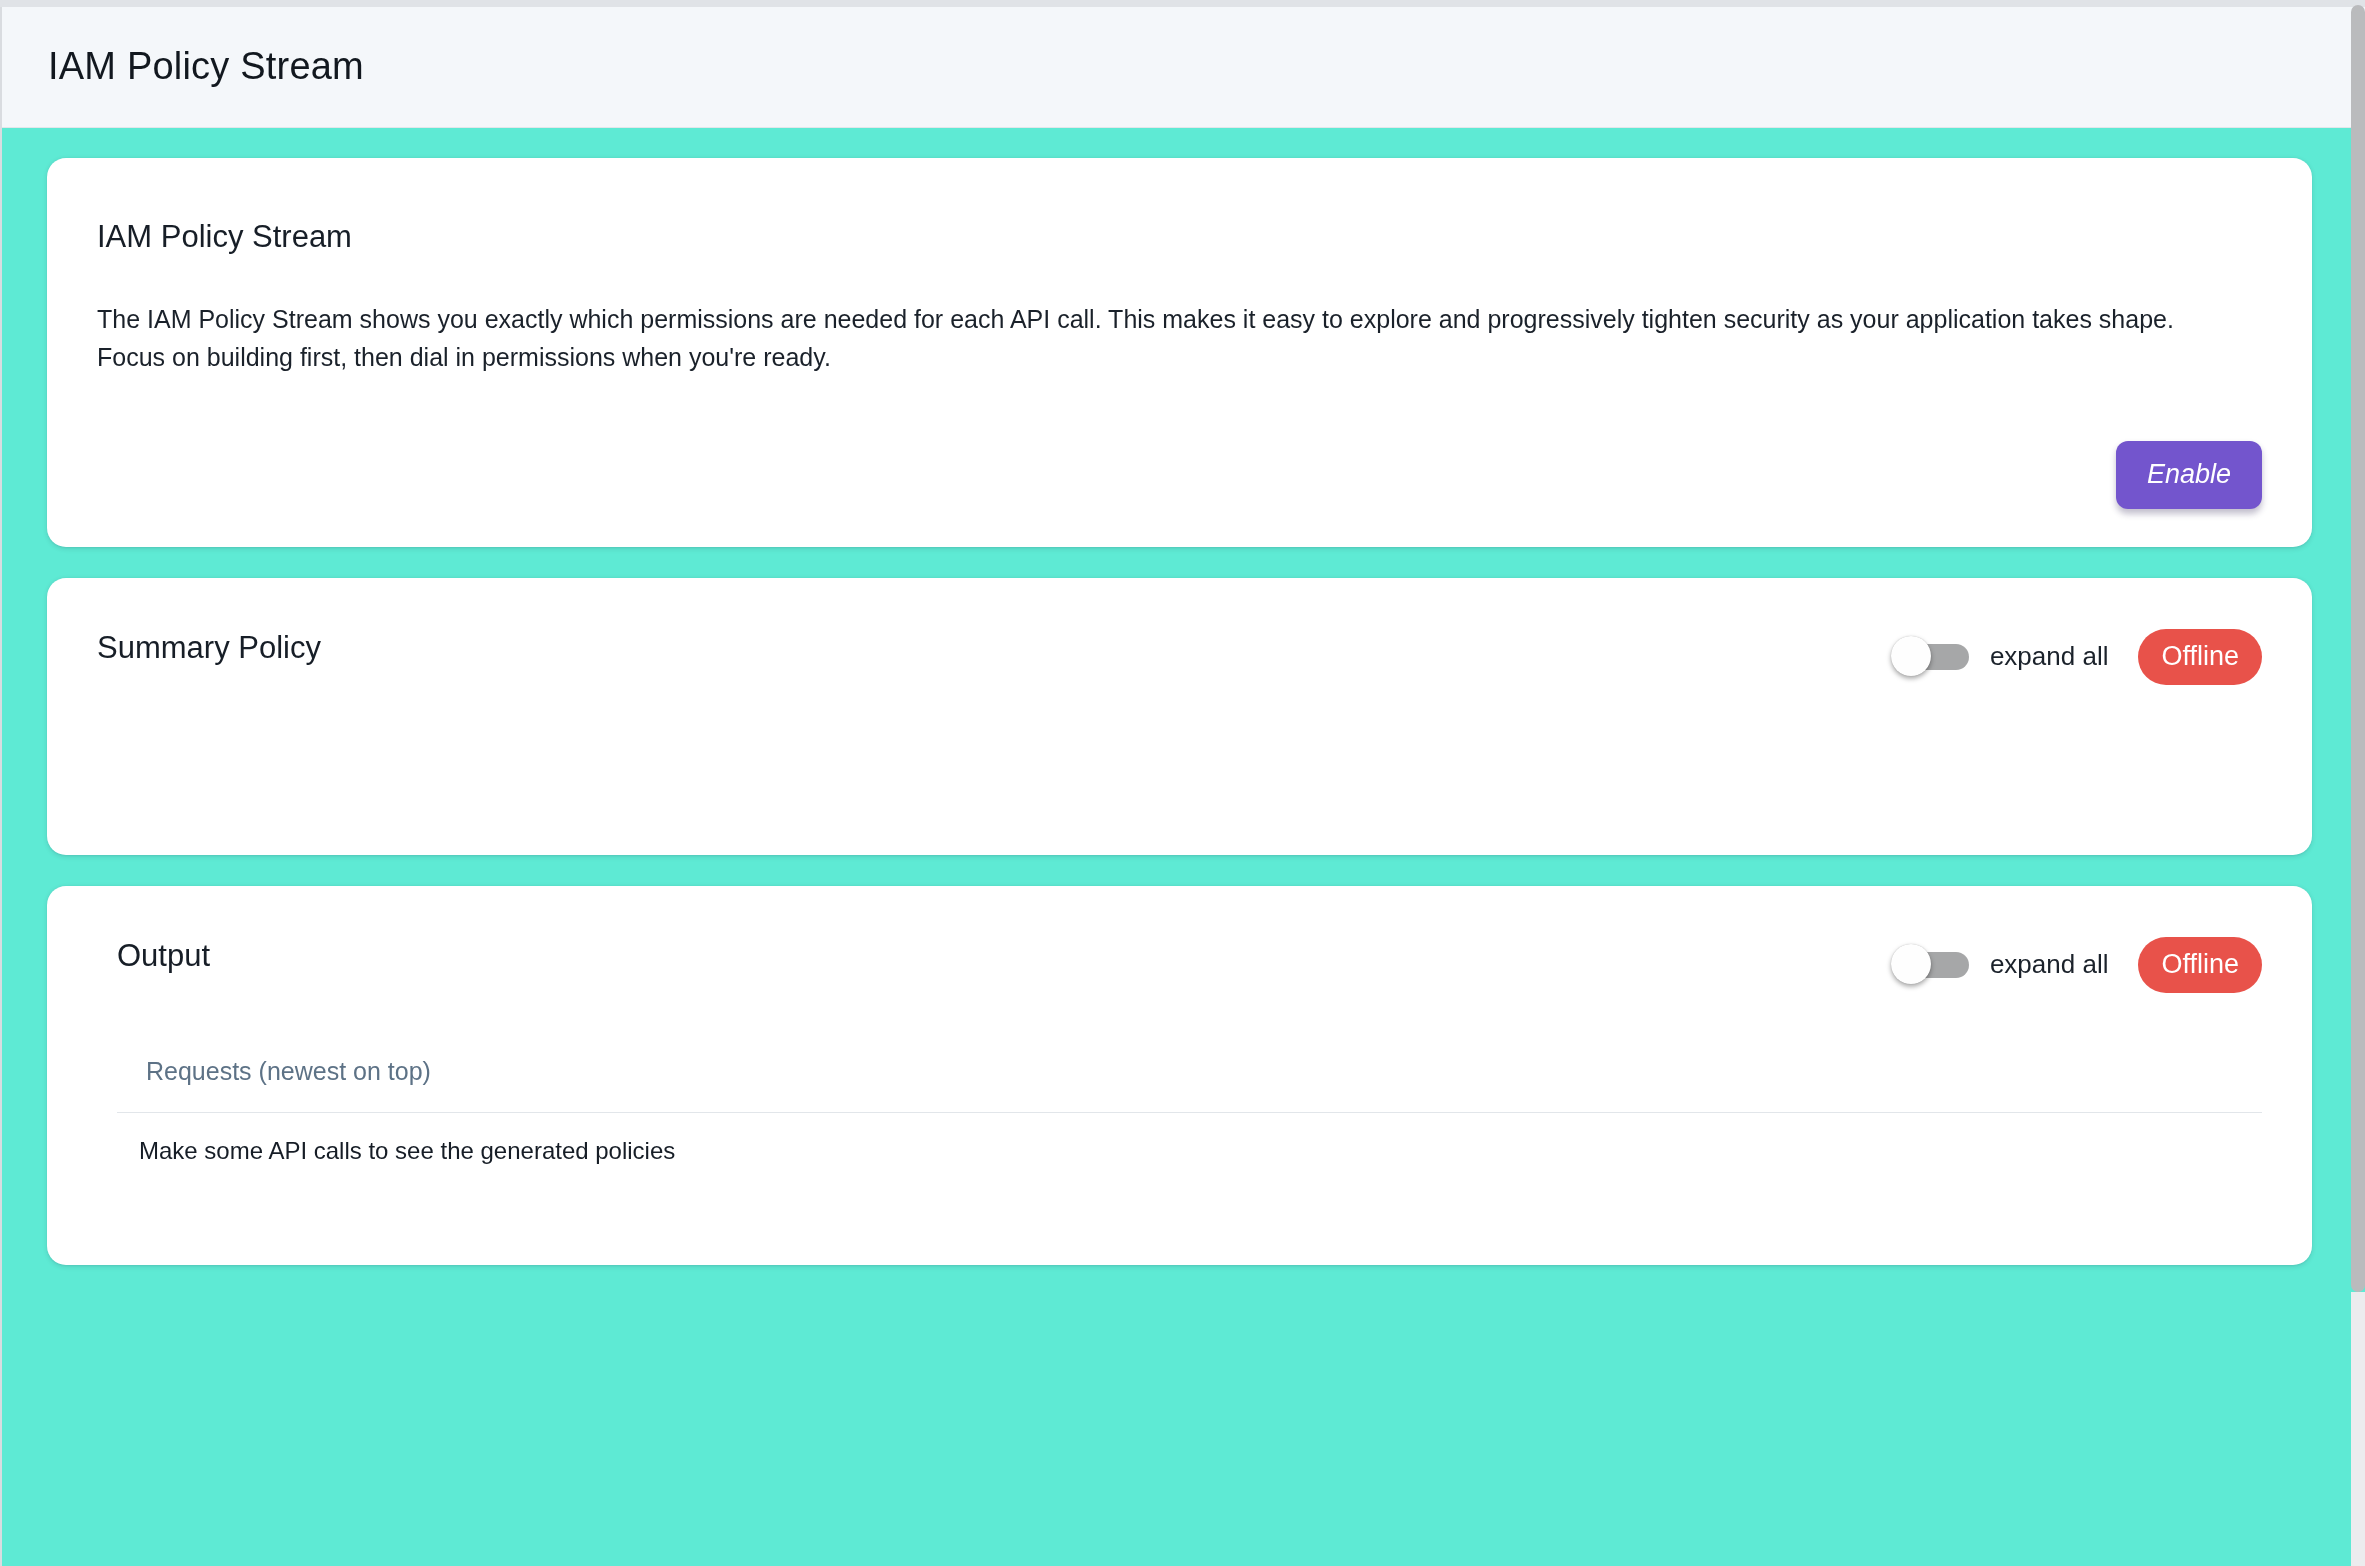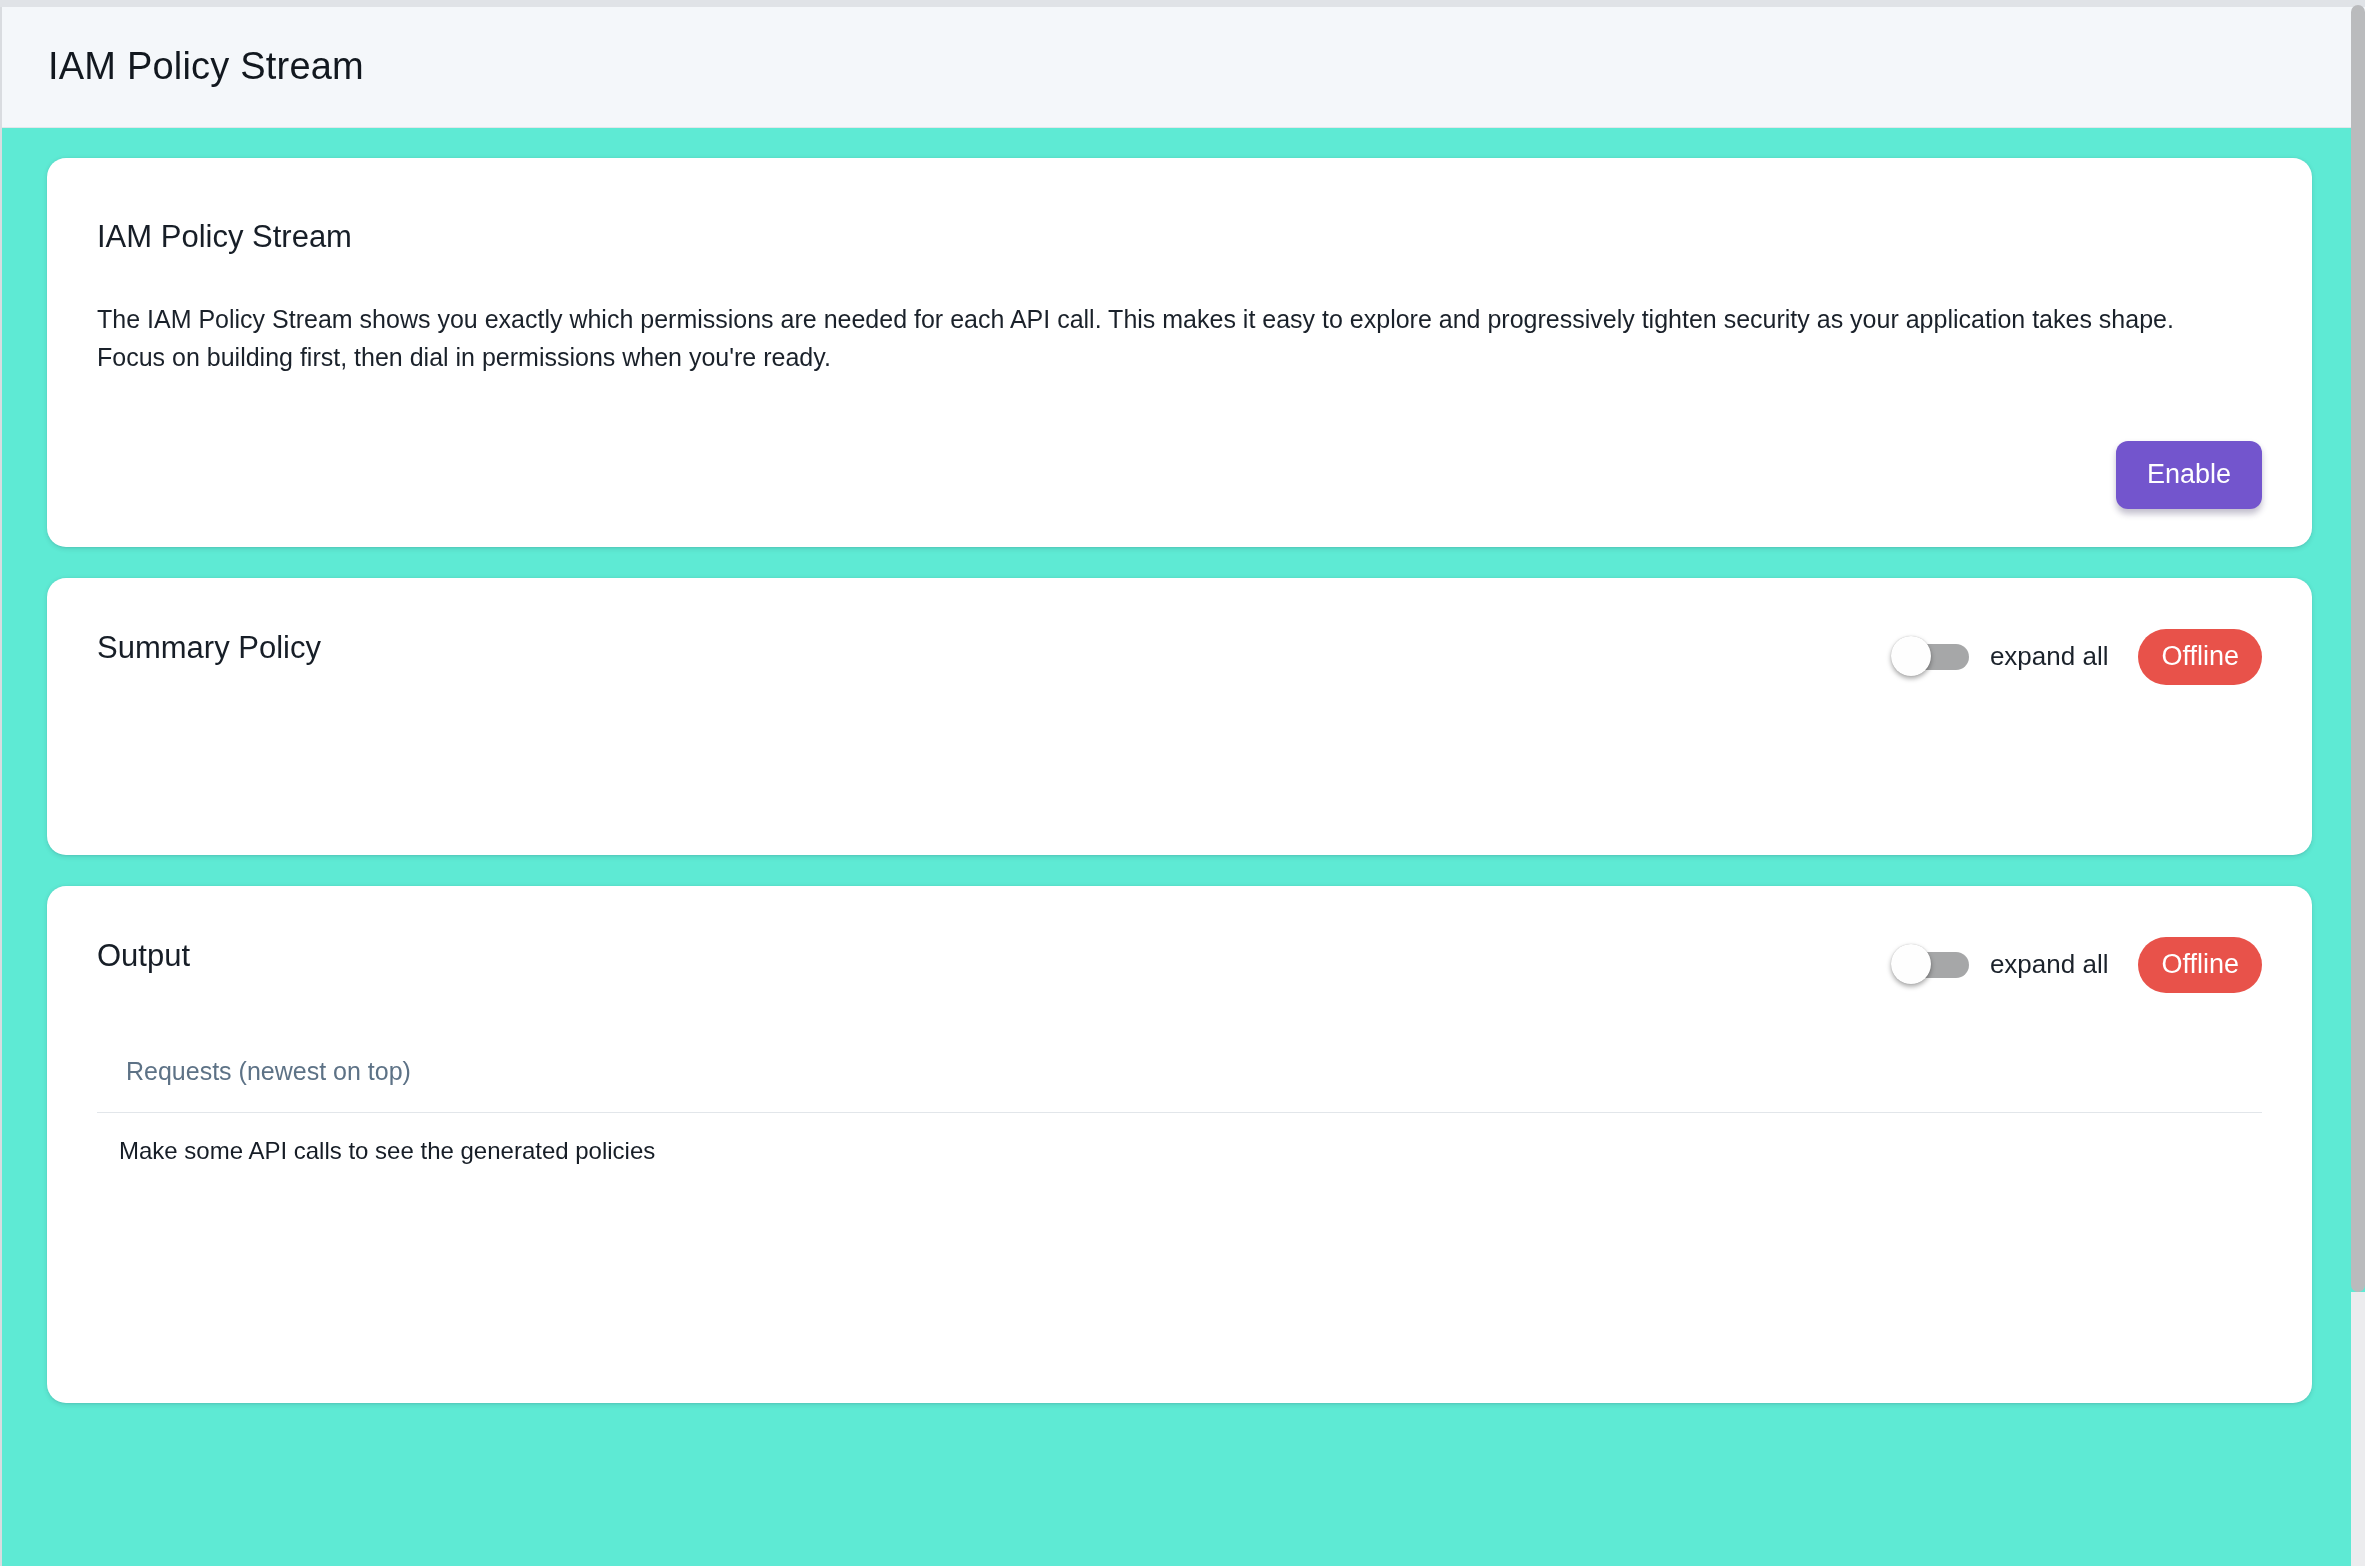--- a/index.html
+++ b/index.html
@@ -67,30 +67,31 @@
     background: var(--accent, #7355cd);
     color: #ffffff;
     font-family: inherit;
     font-size: 27px;
     border: none;
     height: 68px;
     padding: 0 31px;
     border-radius: 12px;
     box-shadow: 0 4.3px 6.8px rgba(40,30,80,0.28);
     cursor: pointer;
+    font-style: italic;
   }
   .card-summary {
     margin-top: 31px;
     height: 277px;
     padding: 51px 50px;
   }
   .card-output {
     margin-top: 31px;
-    height: 517px;
-    padding: 51px 50px 0 50px;
+    height: 379px;
+    padding: 51px 50px 0 70px;
   }
   .card-row {
     display: flex;
     align-items: flex-start;
     justify-content: space-between;
     height: 68px;
   }
   .row-controls {
     display: flex;
     align-items: center;

